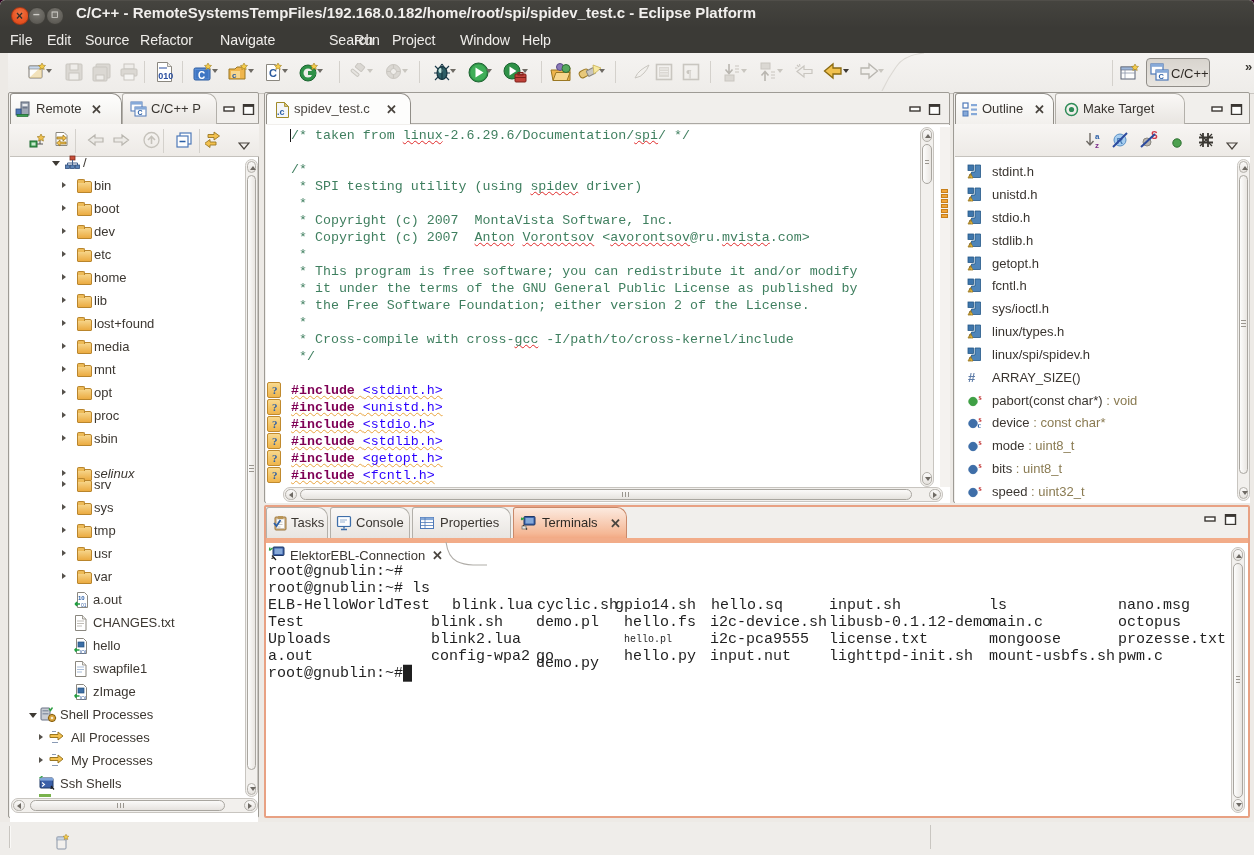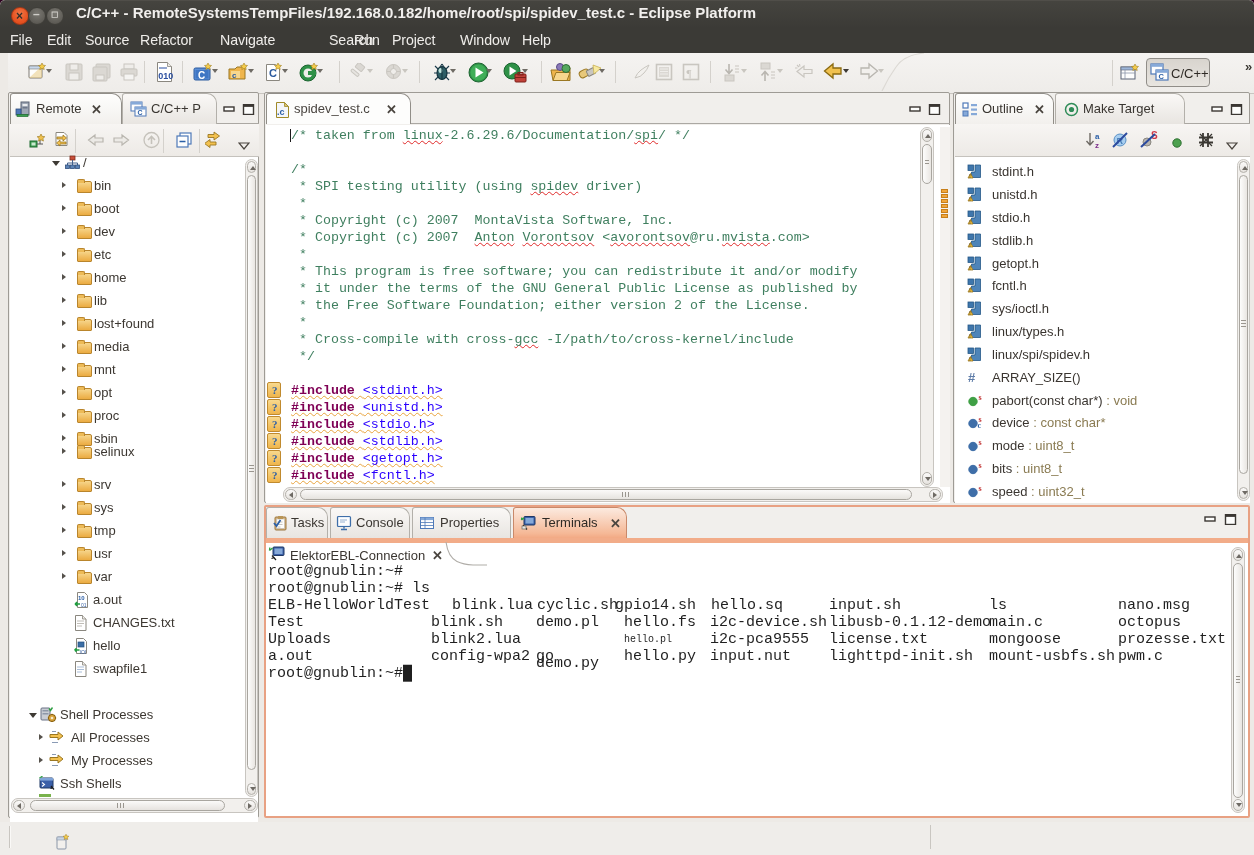--- a/index.html
+++ b/index.html
@@ -383,21 +383,21 @@
 <div class="trow" style="left:0;top:312px;width:244px;">
         <div class="arr" style="left:53px;top:7px;"></div>
         <div class="folder" style="left:68px;top:6px;"></div>
         <span style="position:absolute;left:85px;top:3px;">proc</span>
       </div>
 <div class="trow" style="left:0;top:335px;width:244px;">
         <div class="arr" style="left:53px;top:7px;"></div>
         <div class="folder" style="left:68px;top:6px;"></div>
         <span style="position:absolute;left:85px;top:3px;">sbin</span>
       </div>
-<div class="trow" style="left:0;top:348px;width:244px;">
+<div class="trow" style="left:0;top:370px;width:244px;font-style:italic;">
         <div class="arr" style="left:53px;top:7px;"></div>
         <div class="folder" style="left:68px;top:6px;"></div>
         <span style="position:absolute;left:85px;top:3px;">selinux</span>
       </div>
 <div class="trow" style="left:0;top:381px;width:244px;">
         <div class="arr" style="left:53px;top:7px;"></div>
         <div class="folder" style="left:68px;top:6px;"></div>
         <span style="position:absolute;left:85px;top:3px;">srv</span>
       </div>
 <div class="trow" style="left:0;top:404px;width:244px;">
@@ -446,20 +446,29 @@
           </svg></span>
         <span style="position:absolute;left:84px;top:3px;">hello</span>
       </div>
 <div class="trow" style="left:0;top:565px;width:244px;">
         <span style="position:absolute;left:65px;top:3px;"><svg width="13" height="16" viewBox="0 0 13 16">
             <path d="M1.5 0.5 h7 l3.5 3.5 v11.5 h-10.5 z" fill="#FFFFFF" stroke="#8A877F" stroke-width="1"></path>
             <path d="M8.5 0.5 v3.5 h3.5" fill="#EDEBE6" stroke="#8A877F" stroke-width="0.8"></path>
             <path d="M3 6 h7 M3 8.5 h7 M3 11 h5" stroke="#9FB6D4" stroke-width="0.9"></path>
           </svg></span>
         <span style="position:absolute;left:84px;top:3px;">swapfile1</span>
+      </div>
+<div class="trow" style="left:0;top:588px;width:244px;">
+        <span style="position:absolute;left:65px;top:3px;"><svg width="14" height="16" viewBox="0 0 14 16">
+            <path d="M2.5 0.5 h7 l3 3 v12 h-10 z" fill="#FFFFFF" stroke="#8A877F" stroke-width="1"></path>
+            <rect x="4" y="4" width="6" height="5" fill="#3C6EA5" stroke="#24507F" stroke-width="0.7"></rect>
+            <path d="M0.5 12 h5 M0.5 12 l2-1.8 M0.5 12 l2 1.8" stroke="#1E9E3E" stroke-width="1.3" fill="none"></path>
+            <text x="5.5" y="15.5" font-size="5" fill="#365FA0" font-family="Liberation Sans">IOI</text>
+          </svg></span>
+        <span style="position:absolute;left:84px;top:3px;">zImage</span>
       </div>
 <div class="trow" style="left:0;top:611px;width:244px;">
         <div class="arrd" style="left:20px;top:9px;"></div>
         <span style="position:absolute;left:31px;top:3px;"><svg width="17" height="16" viewBox="0 0 17 16">
             <rect x="1" y="1" width="9" height="12" rx="1" fill="#C9CDD4" stroke="#6A7386" stroke-width="1"></rect>
             <rect x="2.5" y="3" width="6" height="1.5" fill="#8D97A8"></rect>
             <rect x="2.5" y="6" width="6" height="1.5" fill="#8D97A8"></rect>
             <circle cx="12" cy="11" r="3.6" fill="#D8A33C" stroke="#8A6210" stroke-width="1"></circle>
             <circle cx="12" cy="11" r="1.3" fill="#F7E9C8"></circle>
             <path d="M12 6.8 v1.2 M12 13.8 v1.2 M7.8 11 h1.2 M15 11 h1.2 M9.1 8.1 l0.9 0.9 M14 13 l0.9 0.9 M14.9 8.1 l-0.9 0.9 M10 13 l-0.9 0.9" stroke="#8A6210" stroke-width="1"></path>

